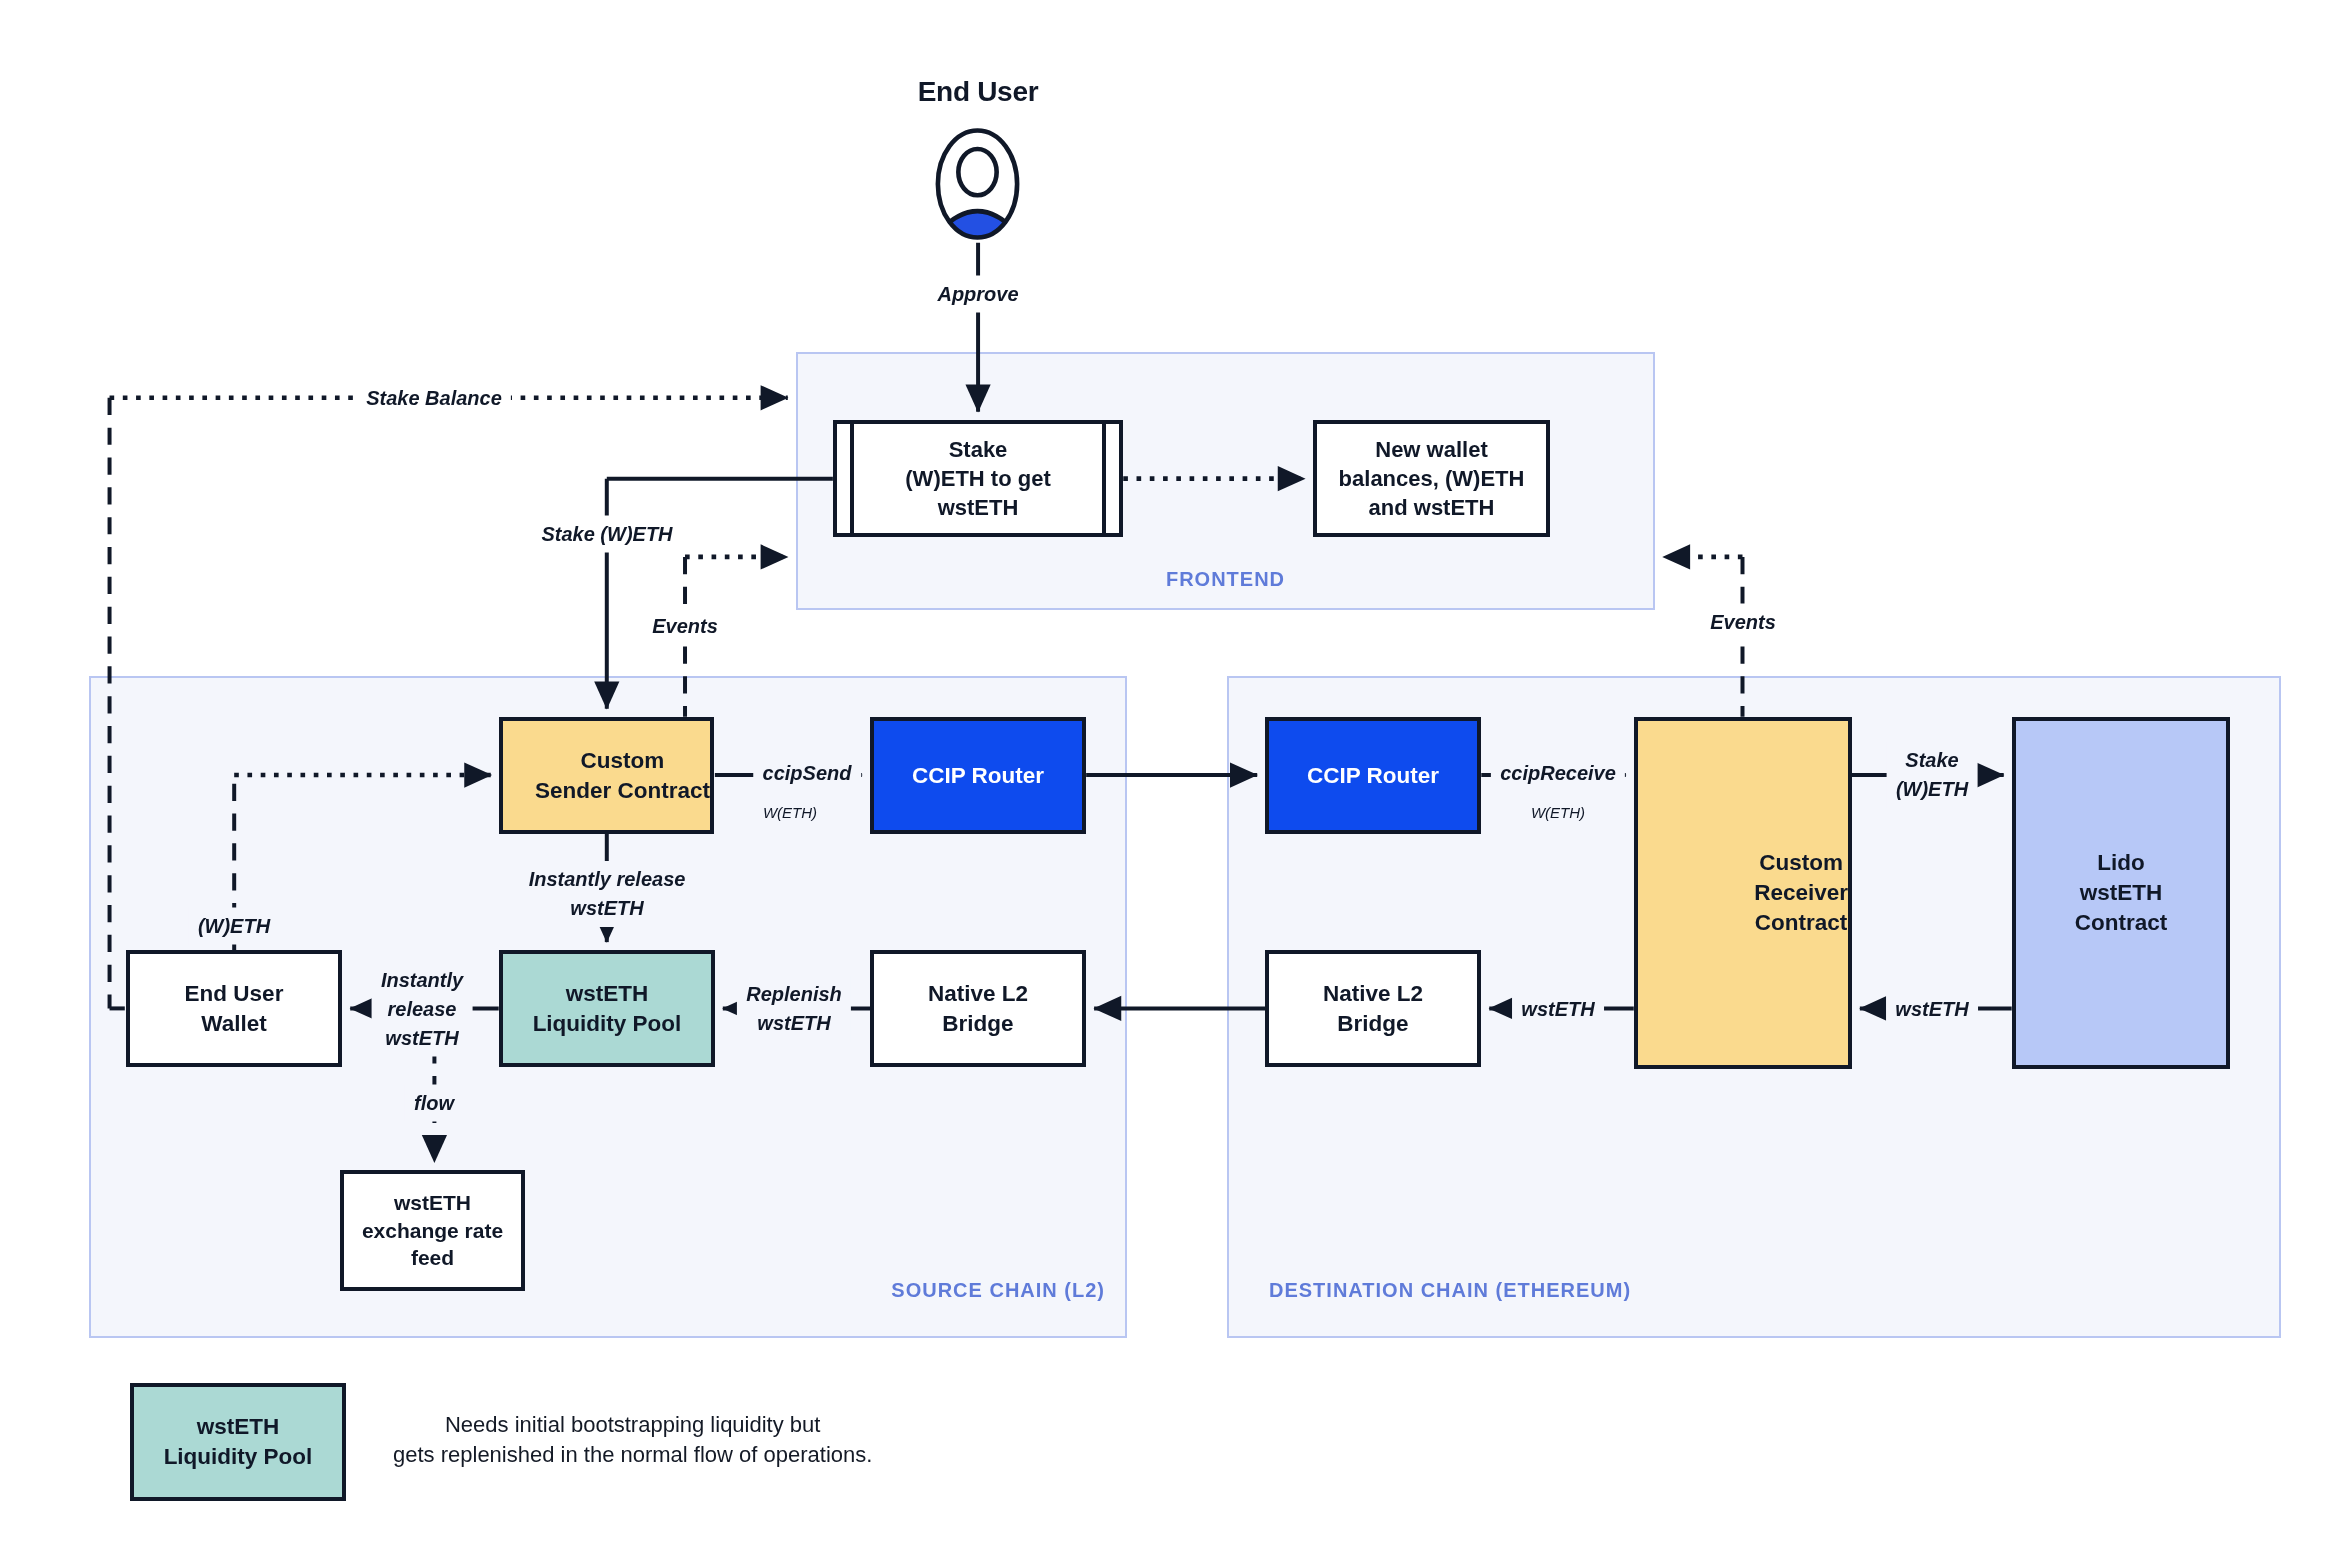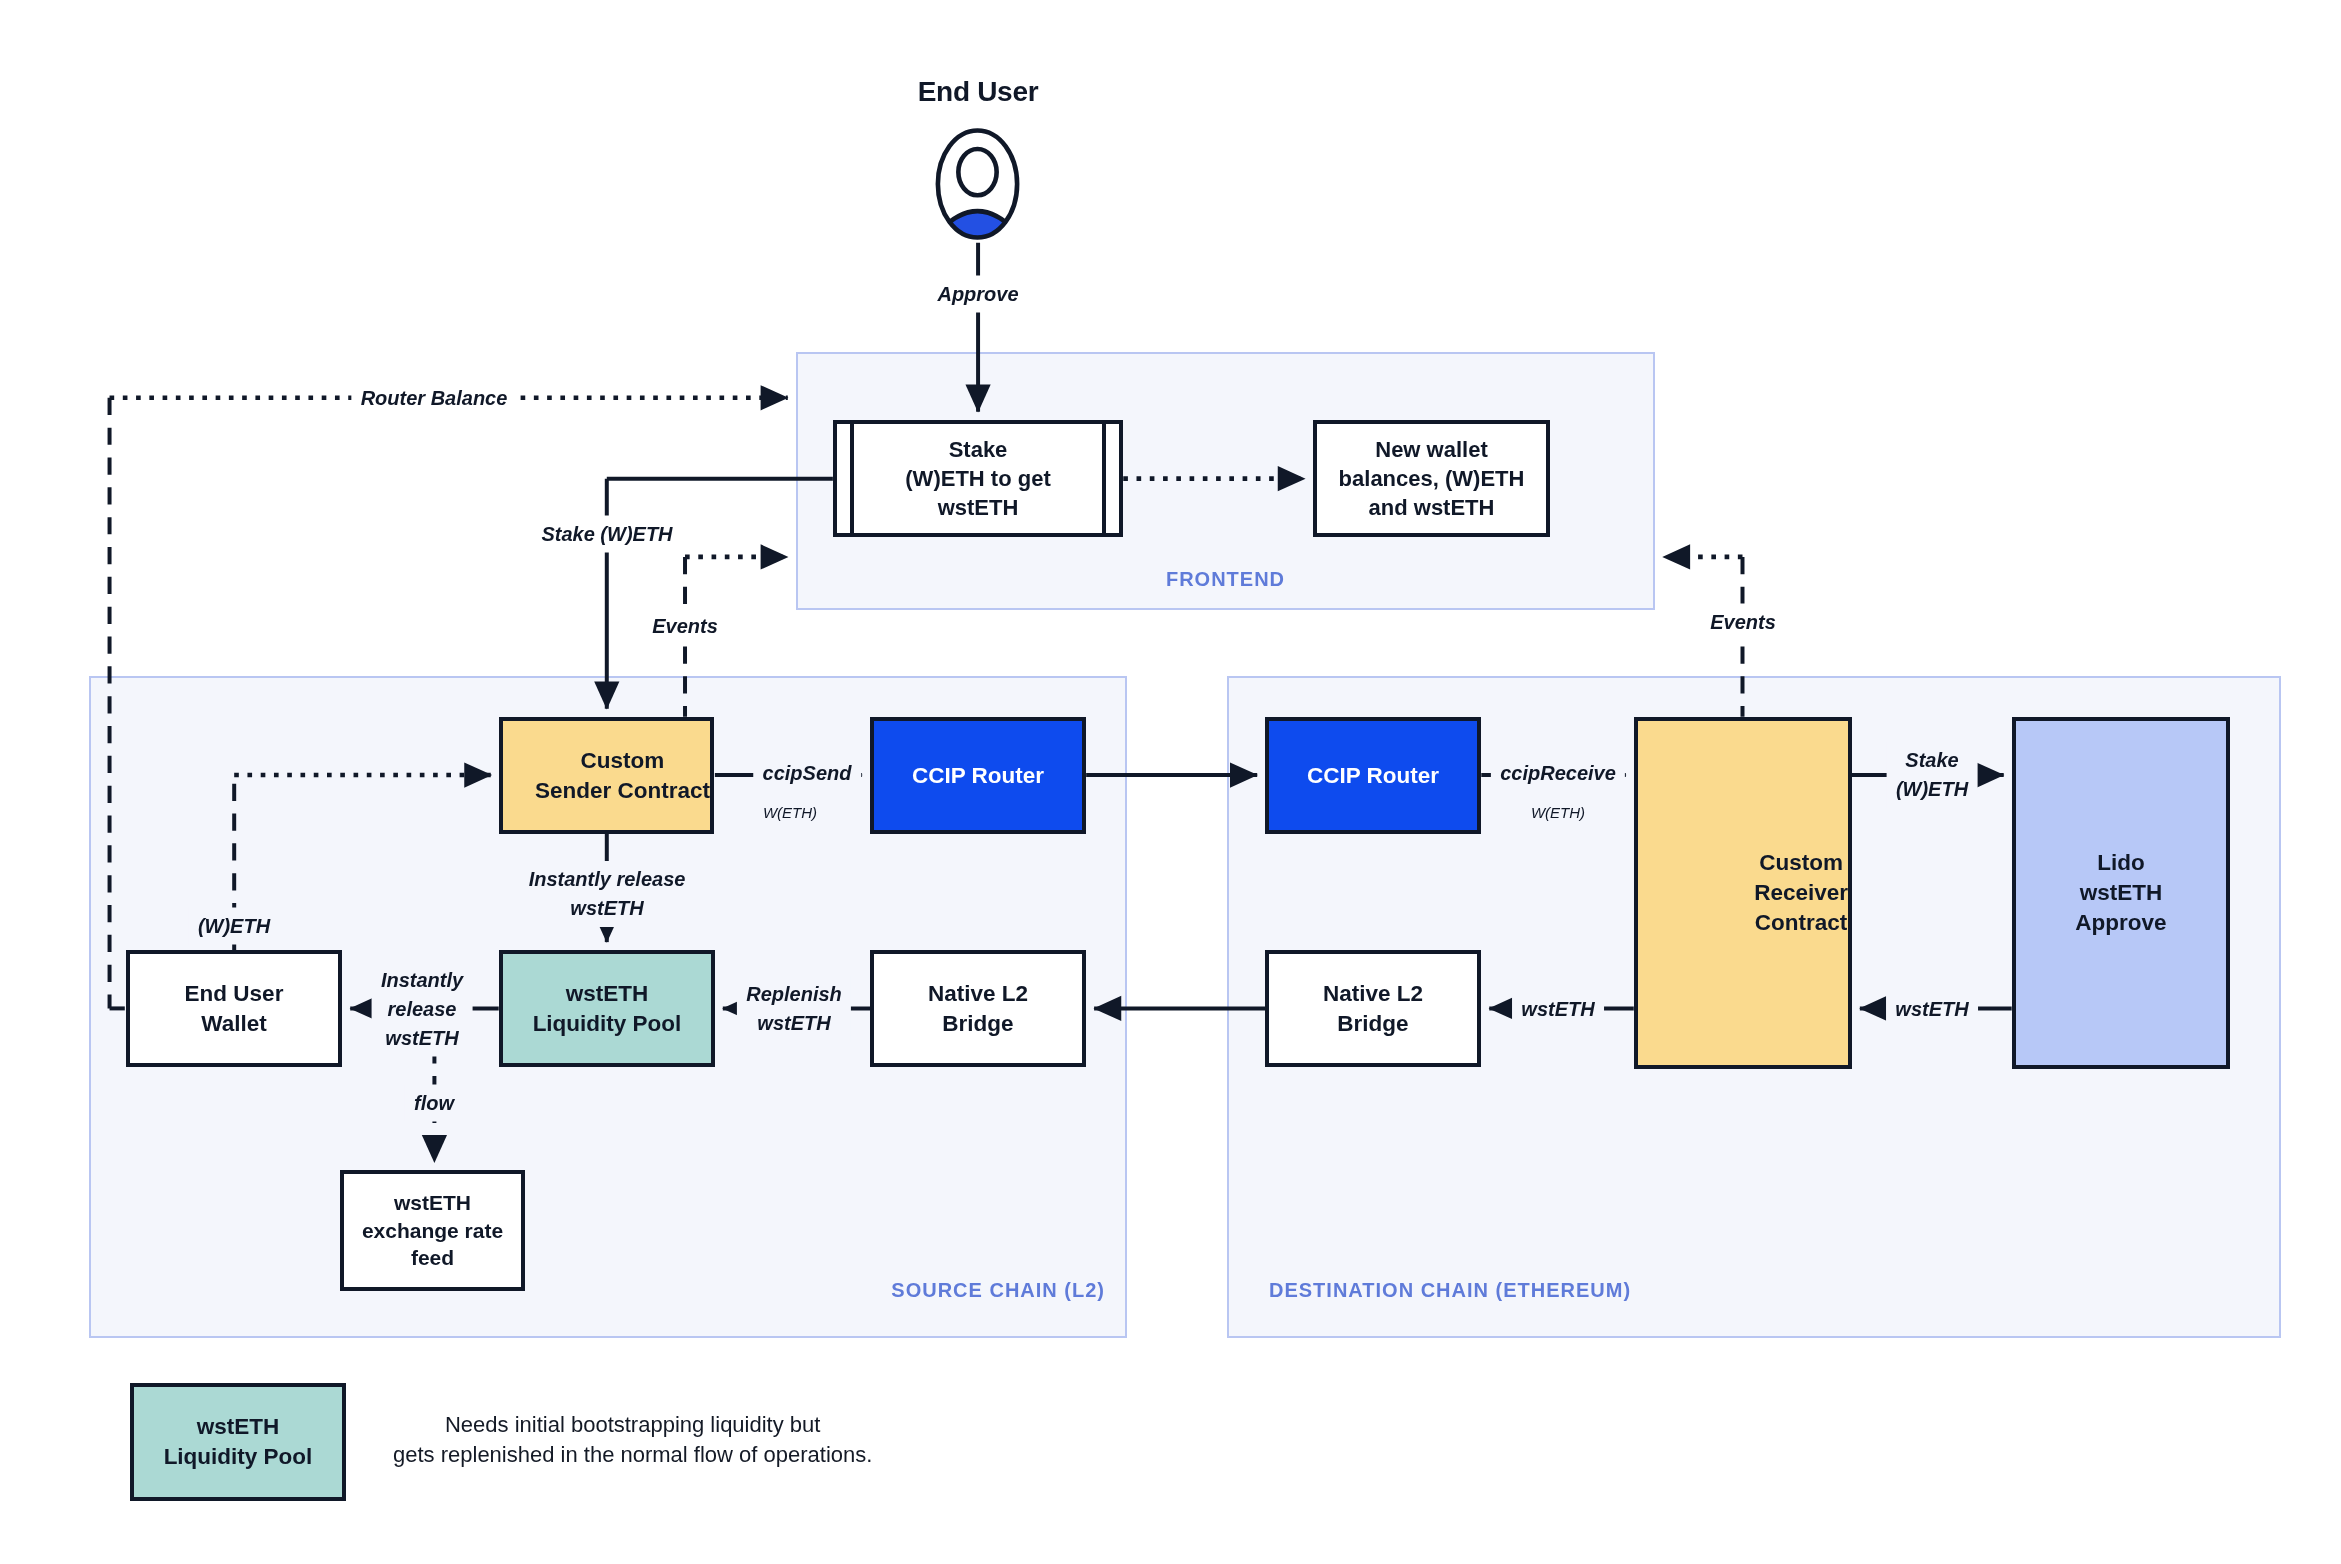--- a/index.html
+++ b/index.html
@@ -142,21 +142,21 @@
     <span>CCIP Router</span>
   </div>
   <div class="node yellow" style="left:1634px;top:717px;width:218px;height:352px;">
     <span>Custom
 Receiver
 Contract</span>
   </div>
   <div class="node periwinkle" style="left:2012px;top:717px;width:218px;height:352px;">
     <span>Lido
 wstETH
-Approve</span>
+Contract</span>
   </div>
 
   <div class="node" style="left:126px;top:950px;width:216px;height:117px;">
     <span>End User
 Wallet</span>
   </div>
   <div class="node teal" style="left:499px;top:950px;width:216px;height:117px;">
     <span>wstETH
 Liquidity Pool</span>
   </div>
@@ -168,21 +168,21 @@
     <span>Native L2
 Bridge</span>
   </div>
   <div class="node" style="left:340px;top:1170px;width:185px;height:121px;font-size:21px;">
     <span>wstETH
 exchange rate
 feed</span>
   </div>
 
   <div class="edge-label" style="left:978px;top:294px;">Approve</div>
-  <div class="edge-label" style="left:434px;top:398px;">Router Balance</div>
+  <div class="edge-label" style="left:434px;top:398px;">Stake Balance</div>
   <div class="edge-label" style="left:607px;top:534px;">Stake (W)ETH</div>
   <div class="edge-label" style="left:685px;top:626px;">Events</div>
   <div class="edge-label" style="left:1743px;top:622px;">Events</div>
   <div class="edge-label onzone" style="left:807px;top:773px;">ccipSend</div>
   <div class="edge-label onzone sub" style="left:790px;top:813px;">W(ETH)</div>
   <div class="edge-label onzone" style="left:1558px;top:773px;">ccipReceive</div>
   <div class="edge-label onzone sub" style="left:1558px;top:813px;">W(ETH)</div>
   <div class="edge-label onzone" style="left:1932px;top:775px;">Stake
 (W)ETH</div>
   <div class="edge-label onzone" style="left:607px;top:894px;">Instantly release

